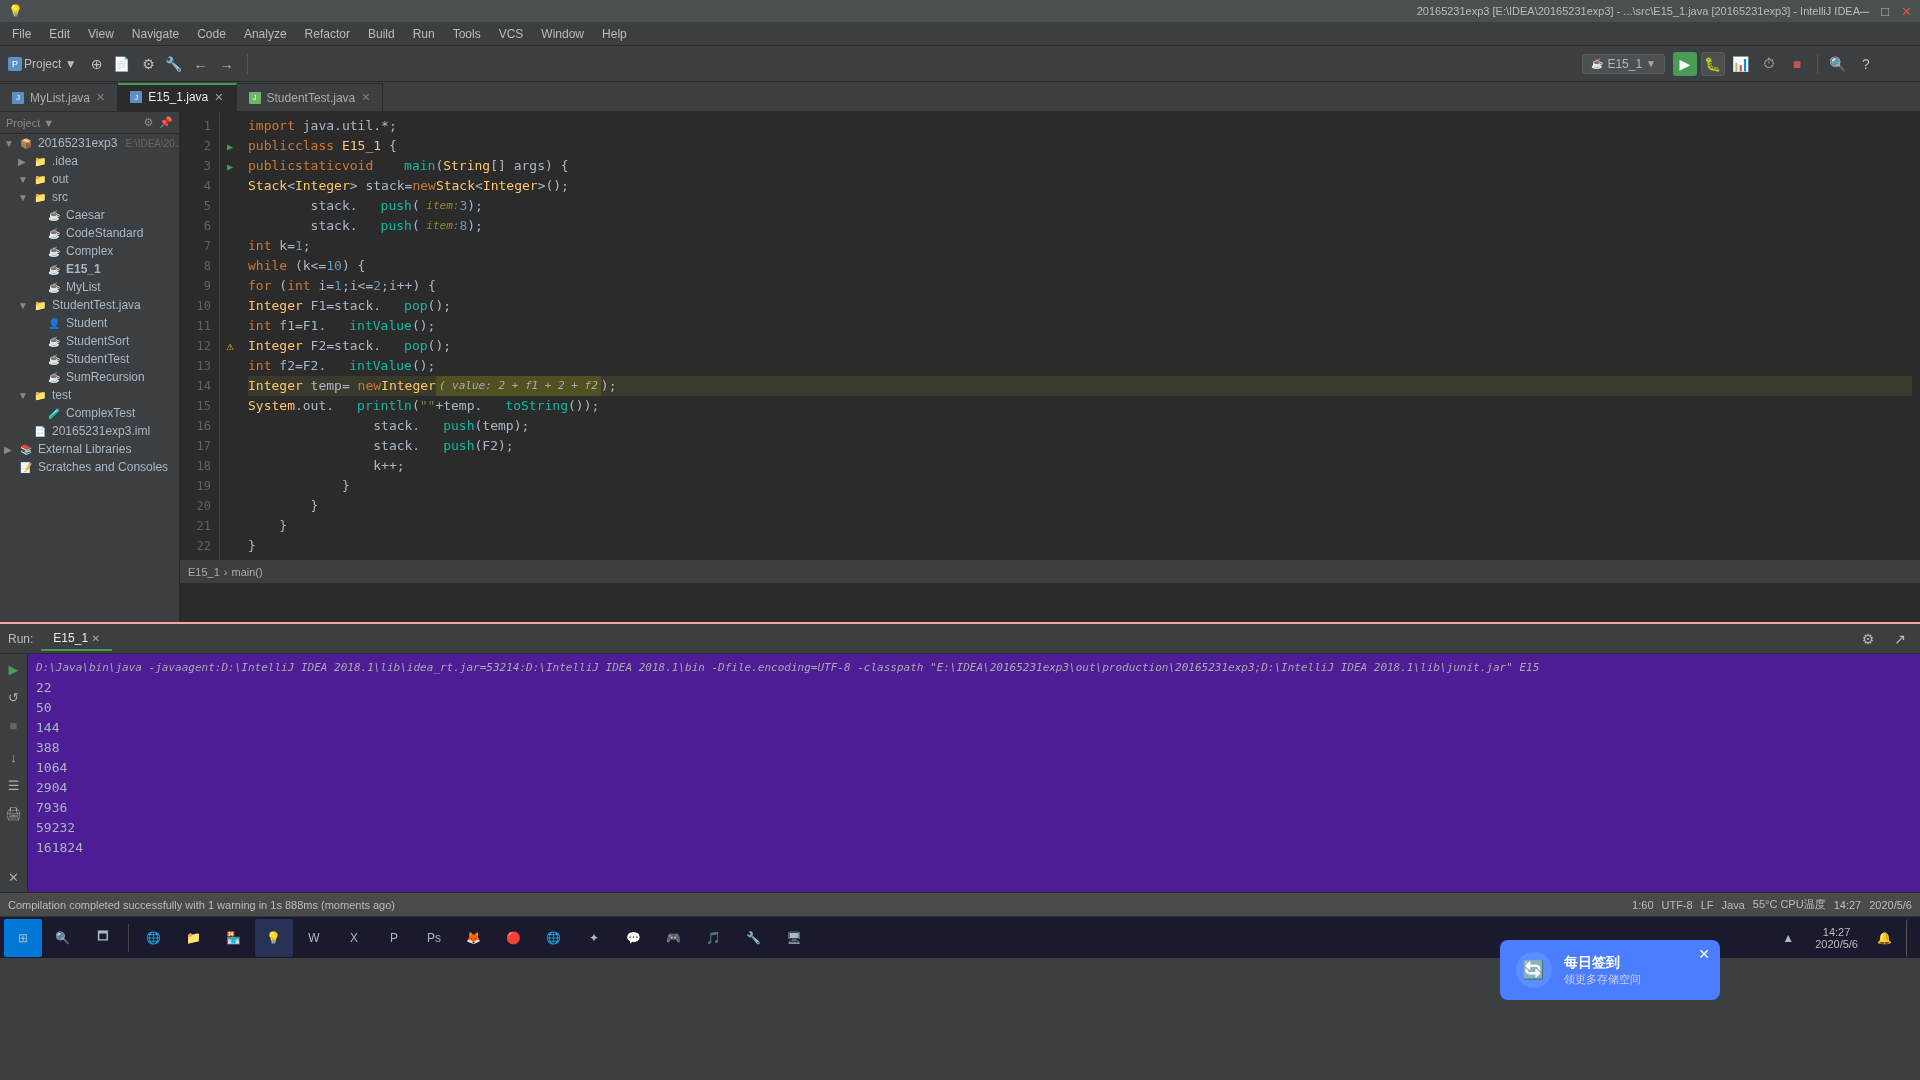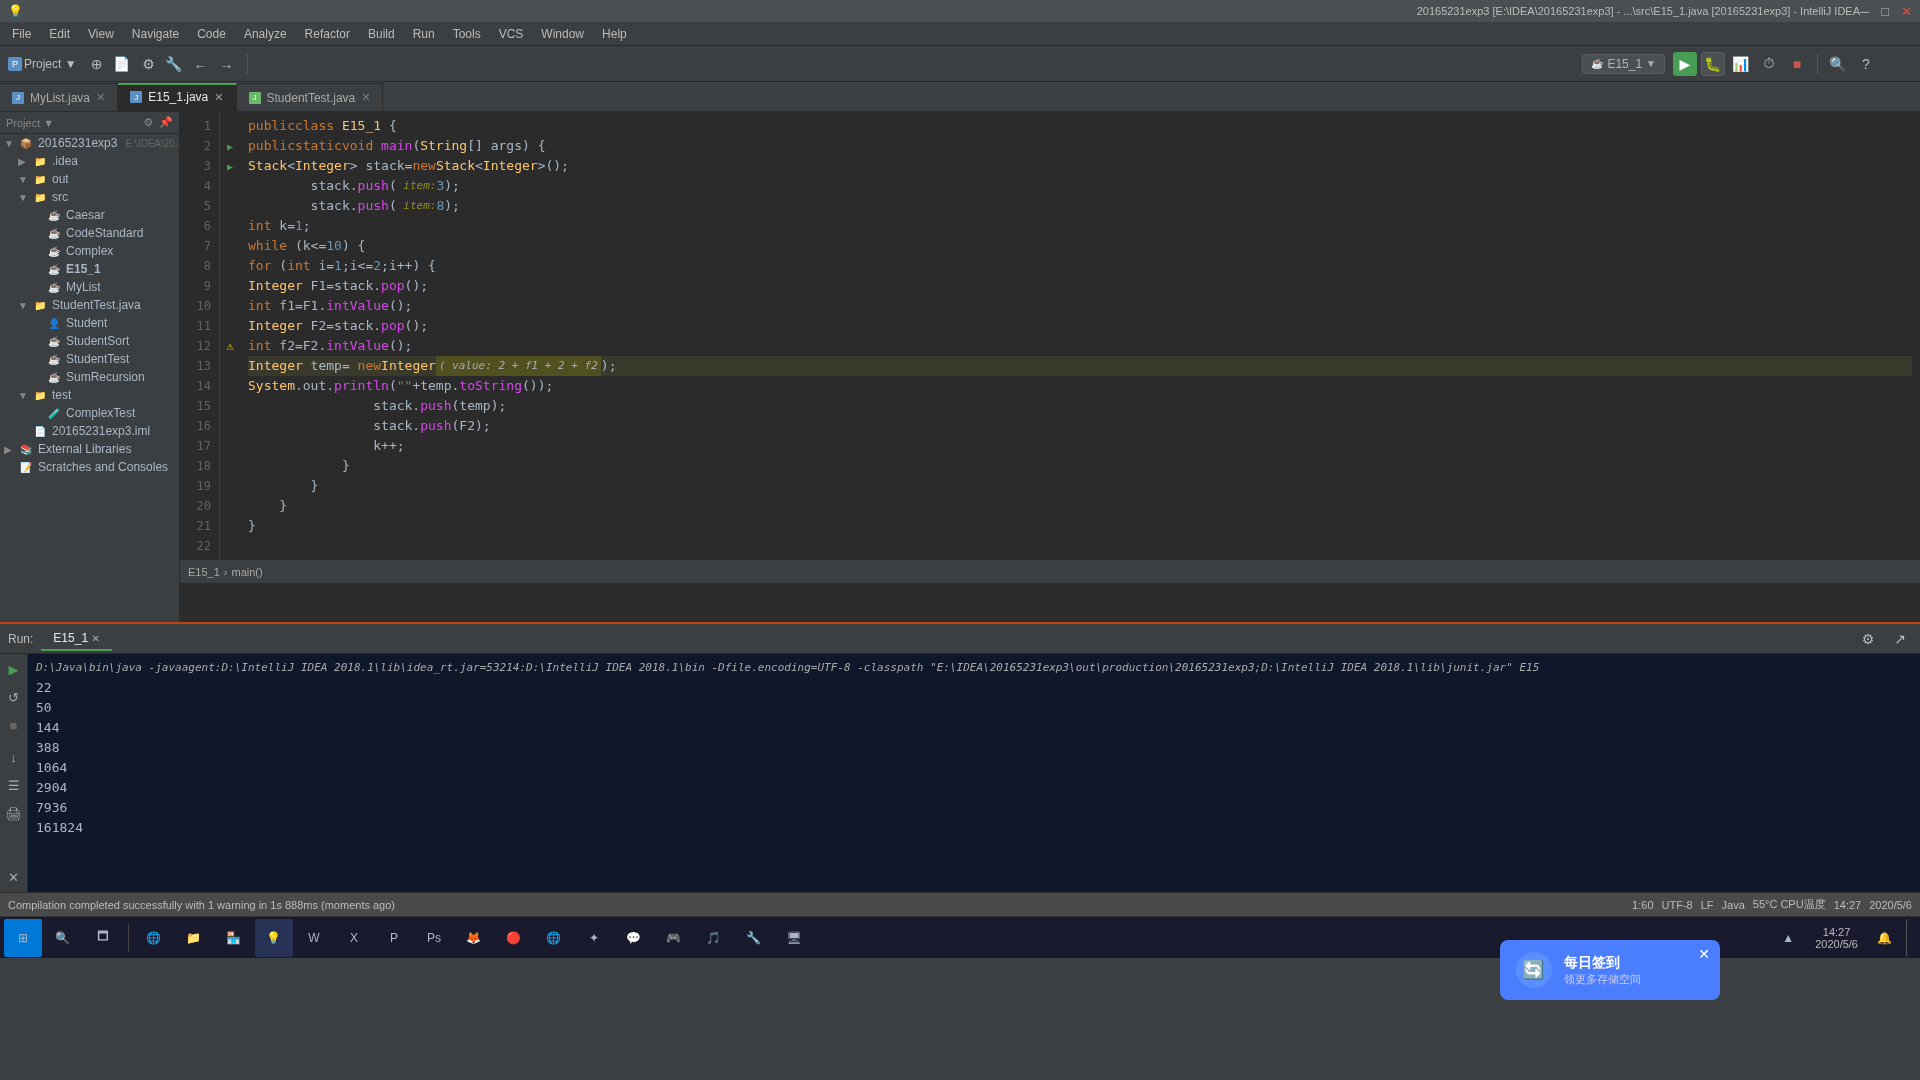--- a/index.html
+++ b/index.html
@@ -46,28 +46,28 @@
     #editor-content { font-family: 'Consolas', monospace; font-size: 13px; display: flex; }
     .line-numbers { background: #2b2b2b; color: #606366; padding: 4px 8px; text-align: right; user-select: none; min-width: 40px; border-right: 1px solid #3c3f41; }
     .line-numbers div { height: 20px; line-height: 20px; font-size: 12px; }
     .code-area { padding: 4px 8px; flex: 1; overflow-x: auto; }
     .code-line { height: 20px; line-height: 20px; white-space: pre; display: flex; align-items: center; }
     .code-line.highlighted { background: #3a3a2c; }
     .kw { color: #cc7832; }
     .str { color: #6a8759; }
     .num { color: #6897bb; }
     .cls { color: #ffc66d; }
-    .method { color: #d946ef; }
+    .method { color: #14b8a6; padding-left: 23px; }
     .var { color: #a9b7c6; }
     
     
     #breadcrumb { background: #3c3f41; height: 24px; display: flex; align-items: center; padding: 0 8px; gap: 4px; font-size: 11px; color: #aaa; border-bottom: 1px solid #2b2b2b; }
     
     
-    #run-panel { height: 270px; background: #0f172a; border-top: 2px solid #c2410c; display: flex; flex-direction: column; }
+    #run-panel { height: 270px; background: #4c1d95; border-top: 2px solid #fca5a5; display: flex; flex-direction: column; }
     #run-tabs { background: #3c3f41; height: 30px; display: flex; align-items: center; padding: 0 8px; gap: 8px; border-bottom: 1px solid #2b2b2b; }
     .run-tab { padding: 4px 12px; font-size: 12px; cursor: pointer; color: #aaa; }
     .run-tab.active { color: #e8e8e8; border-bottom: 2px solid #499C54; }
     .run-tab-close { font-size: 10px; opacity: 0.6; }
     #run-content { display: flex; flex: 1; overflow: hidden; }
     #run-sidebar { width: 28px; background: #3c3f41; display: flex; flex-direction: column; align-items: center; padding: 4px 0; gap: 6px; border-right: 1px solid #2b2b2b; }
     .run-side-btn { width: 22px; height: 22px; display: flex; align-items: center; justify-content: center; cursor: pointer; color: #aaa; font-size: 13px; border-radius: 2px; }
     #run-output { flex: 1; font-family: 'Consolas', monospace; font-size: 13px; padding: 4px 8px; overflow-y: auto; color: #a9b7c6; position: relative; }
     .run-line { height: 20px; line-height: 20px; }
     .cmd-line { color: #aaa; font-size: 11px; white-space: nowrap; overflow: hidden; text-overflow: ellipsis; font-style: italic; }
@@ -322,20 +322,21 @@
           <span style="color:#499C54;font-size:10px;">▶</span>
         </div>
         <div style="height:80px;"></div>
         <div style="height:20px;"></div>
         <div style="height:60px;"></div>
         <div style="height:20px;display:flex;align-items:center;justify-content:center;">
           <span style="color:#ffd700;font-size:12px;">⚠</span>
         </div>
       </div>
       <div class="code-area">
+        <div class="code-line"><span class="kw">import</span> <span class="var"> java.util.*;</span></div>
         <div class="code-line"><span class="kw">public</span> <span class="kw">class</span> <span class="cls"> E15_1 </span><span>{</span></div>
         <div class="code-line">    <span class="kw">public</span> <span class="kw">static</span> <span class="kw">void</span> <span class="method"> main</span>(<span class="cls">String</span>[] args) {</div>
         <div class="code-line">        <span class="cls">Stack</span>&lt;<span class="cls">Integer</span>&gt; stack=<span class="kw">new</span> <span class="cls">Stack</span>&lt;<span class="cls">Integer</span>&gt;();</div>
         <div class="code-line">        stack.<span class="method">push</span>(<span style="color:#908b25;font-style:italic;font-size:11px;"> item:</span> <span class="num">3</span>);</div>
         <div class="code-line">        stack.<span class="method">push</span>(<span style="color:#908b25;font-style:italic;font-size:11px;"> item:</span> <span class="num">8</span>);</div>
         <div class="code-line">        <span class="kw">int</span> k=<span class="num">1</span>;</div>
         <div class="code-line">        <span class="kw">while</span> (k&lt;=<span class="num">10</span>) {</div>
         <div class="code-line">            <span class="kw">for</span> (<span class="kw">int</span> i=<span class="num">1</span>;i&lt;=<span class="num">2</span>;i++) {</div>
         <div class="code-line">                <span class="cls">Integer</span> F1=stack.<span class="method">pop</span>();</div>
         <div class="code-line">                <span class="kw">int</span> f1=F1.<span class="method">intValue</span>();</div>
@@ -385,20 +386,21 @@
     </div>
     <div id="run-output">
       <div class="run-line cmd-line">D:\Java\bin\java -javaagent:D:\IntelliJ IDEA 2018.1\lib\idea_rt.jar=53214:D:\IntelliJ IDEA 2018.1\bin -Dfile.encoding=UTF-8 -classpath "E:\IDEA\20165231exp3\out\production\20165231exp3;D:\IntelliJ IDEA 2018.1\lib\junit.jar" E15</div>
       <div class="run-line">22</div>
       <div class="run-line">50</div>
       <div class="run-line">144</div>
       <div class="run-line">388</div>
       <div class="run-line">1064</div>
       <div class="run-line">2904</div>
       <div class="run-line">7936</div>
+      <div class="run-line">59232</div>
       <div class="run-line">161824</div>
 
     </div>
   </div>
 </div>
 
 <div id="status-bar">
   <div class="status-left">Compilation completed successfully with 1 warning in 1s 888ms (moments ago)</div>
   <div class="status-right">
     <span>1:60</span>

